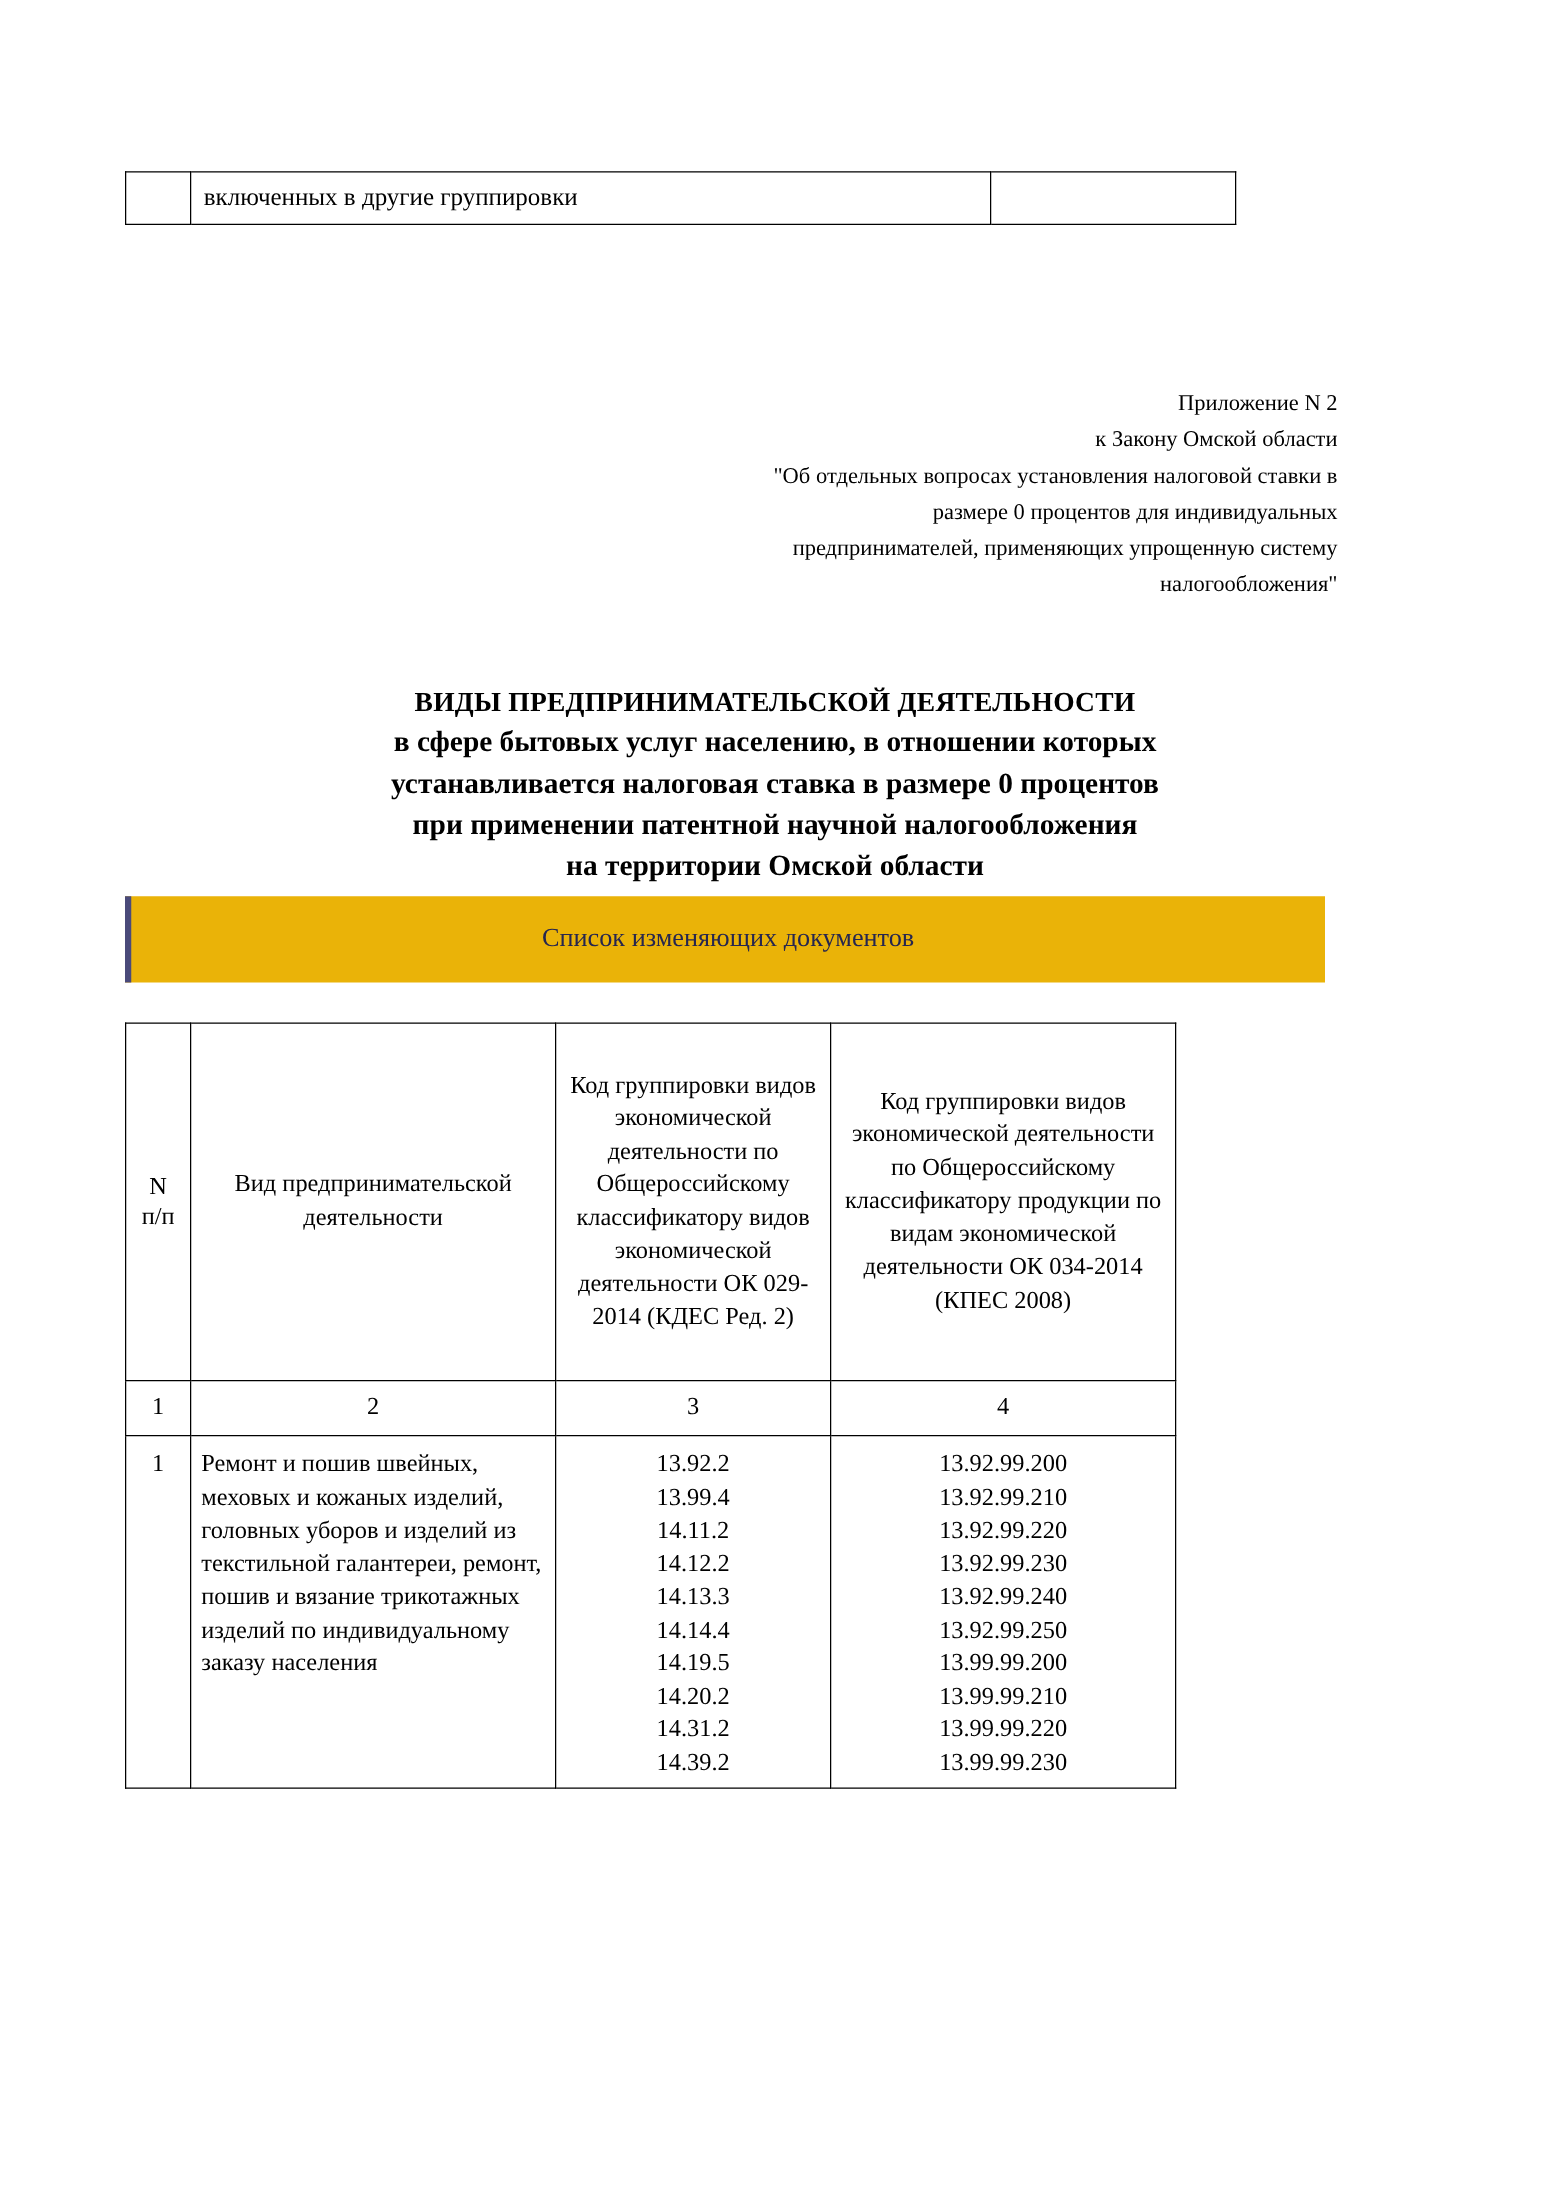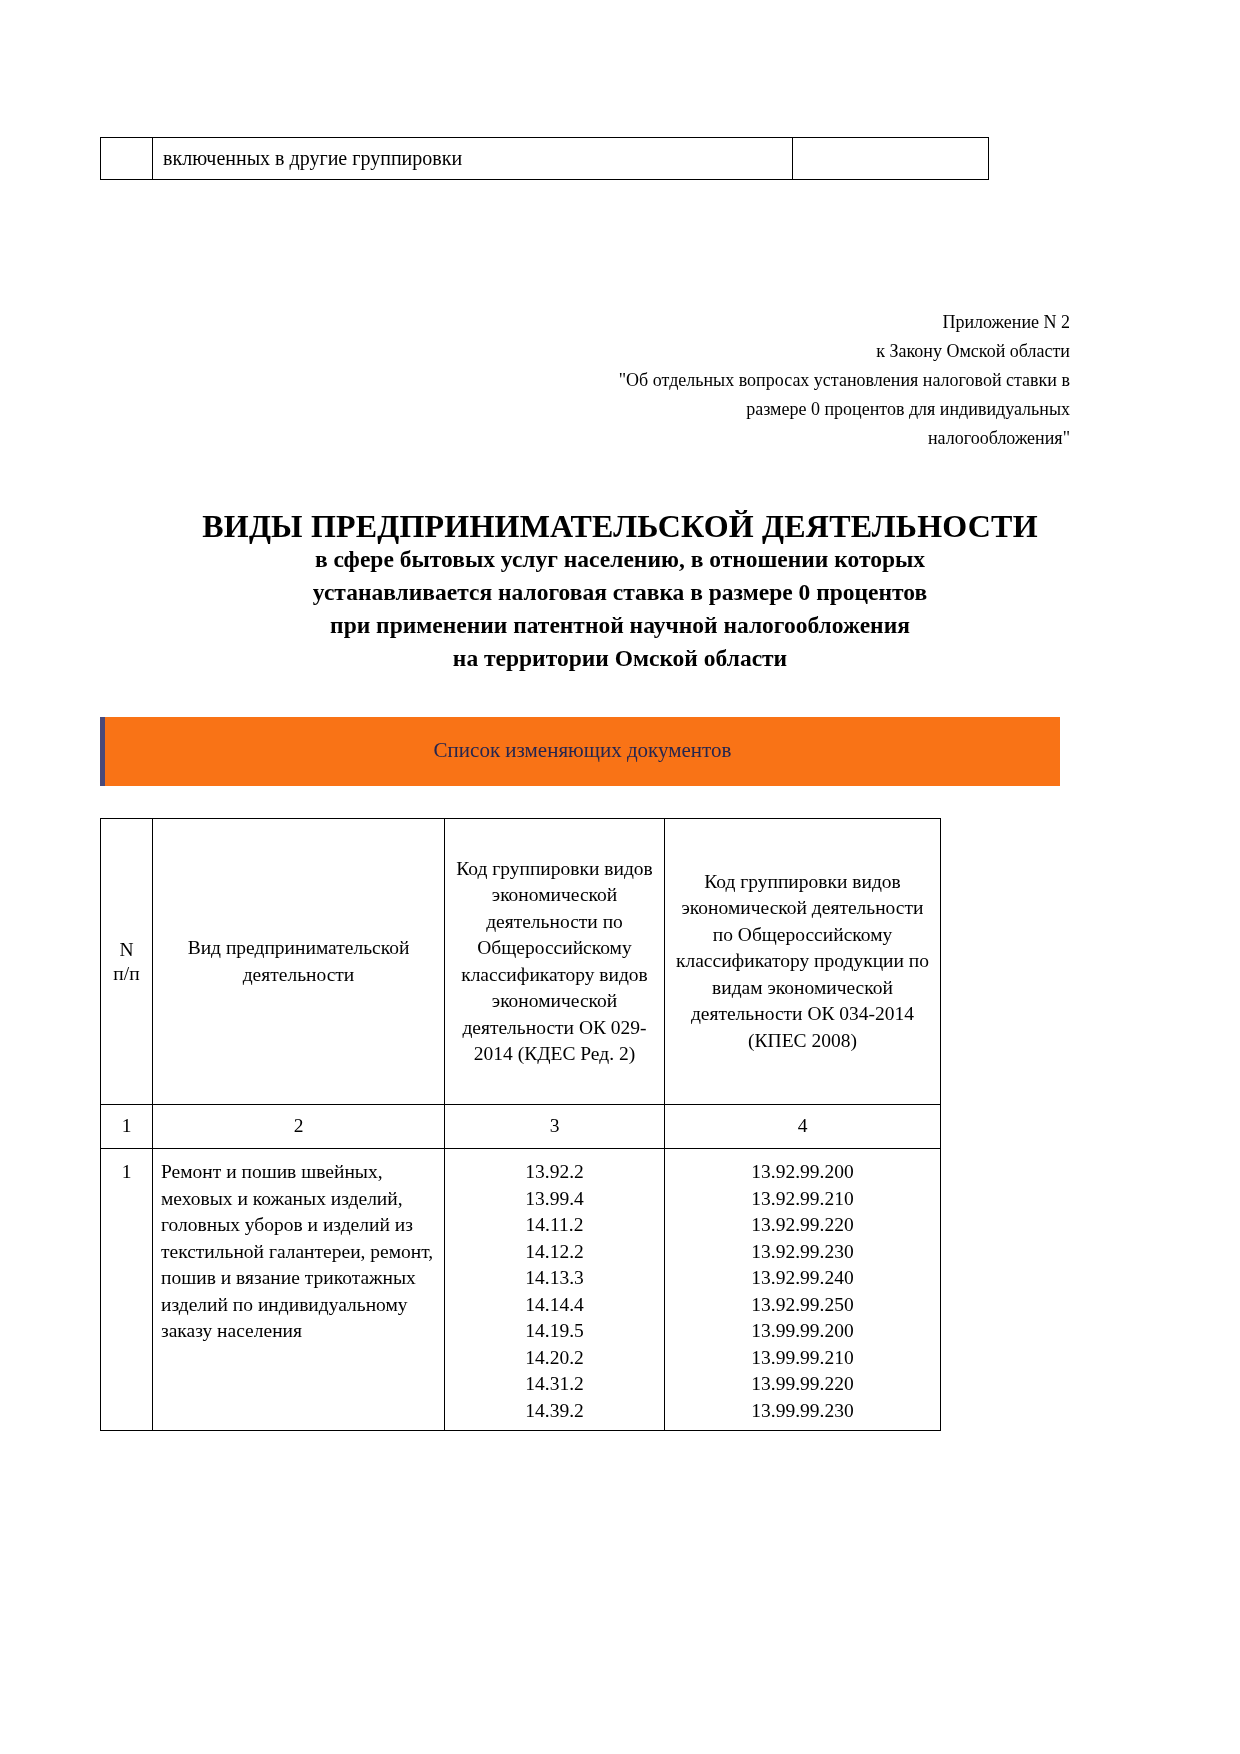--- a/index.html
+++ b/index.html
@@ -51,30 +51,30 @@
   
   .doc-title {
     position: absolute;
     left: 170px;
     top: 510px;
     width: 900px;
     text-align: center;
     font-weight: bold;
     line-height: 33px;
   }
-  .doc-title .l1 { font-size: 32px; letter-spacing: 0.2px; }
+  .doc-title .l1 { font-size: 22px; letter-spacing: 0.2px; margin-top: 35px; }
   .doc-title .ln { font-size: 23.5px; }
 
   
   .amend-box {
     position: absolute;
     left: 100px;
     top: 717px;
     width: 960px;
-    background: #f97316;
+    background: #eab308;
     border-left: 5px solid #4a4a7a;
     padding: 18px 10px 20px 10px;
     text-align: center;
     color: #26264f;
     font-size: 21px;
     line-height: 31px;
   }
 
   
   .main-table {
@@ -119,20 +119,21 @@
       <td class="tt-c3"></td>
     </tr>
   </tbody>
     </table>
 
   <div class="appendix">
     <div>Приложение N 2</div>
     <div>к Закону Омской области</div>
     <div>"Об отдельных вопросах установления налоговой ставки в</div>
     <div>размере 0 процентов для индивидуальных</div>
+    <div>предпринимателей, применяющих упрощенную систему</div>
     <div>налогообложения"</div>
   </div>
 
   <div class="doc-title">
     <div class="l1">ВИДЫ ПРЕДПРИНИМАТЕЛЬСКОЙ ДЕЯТЕЛЬНОСТИ</div>
     <div class="ln">в сфере бытовых услуг населению, в отношении которых</div>
     <div class="ln">устанавливается налоговая ставка в размере 0 процентов</div>
     <div class="ln">при применении патентной научной налогообложения</div>
     <div class="ln">на территории Омской области</div>
   </div>

